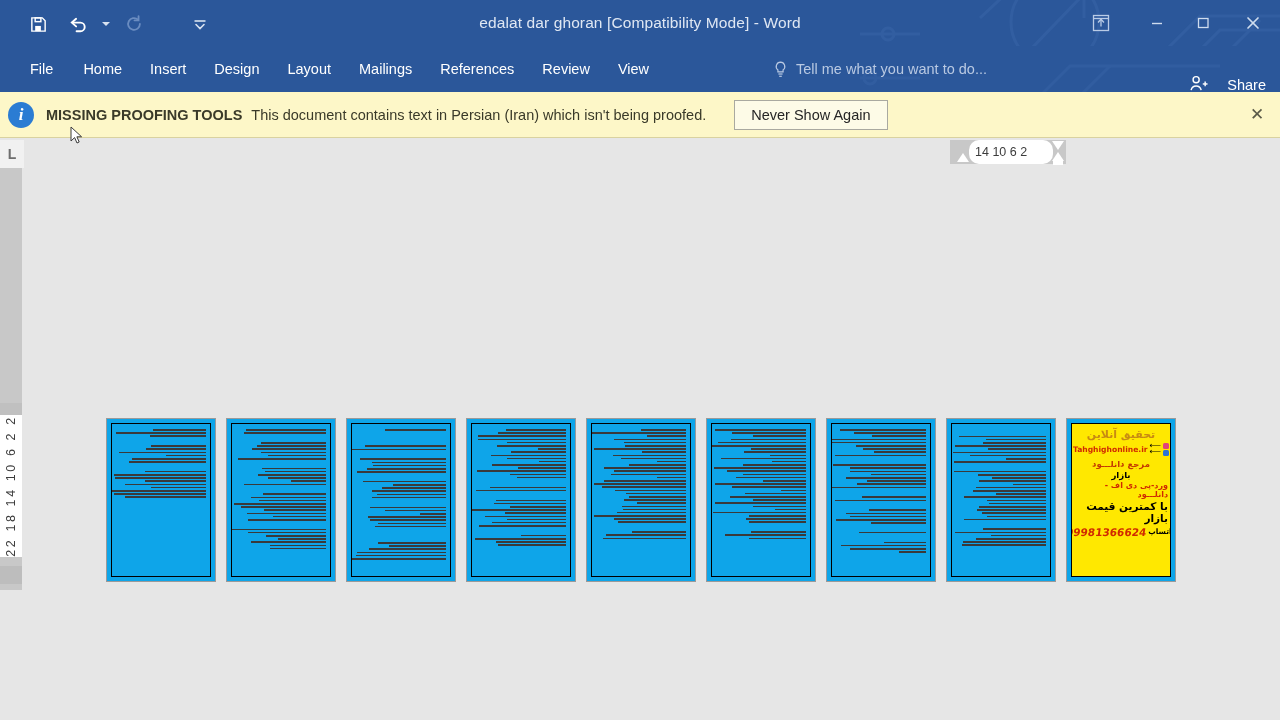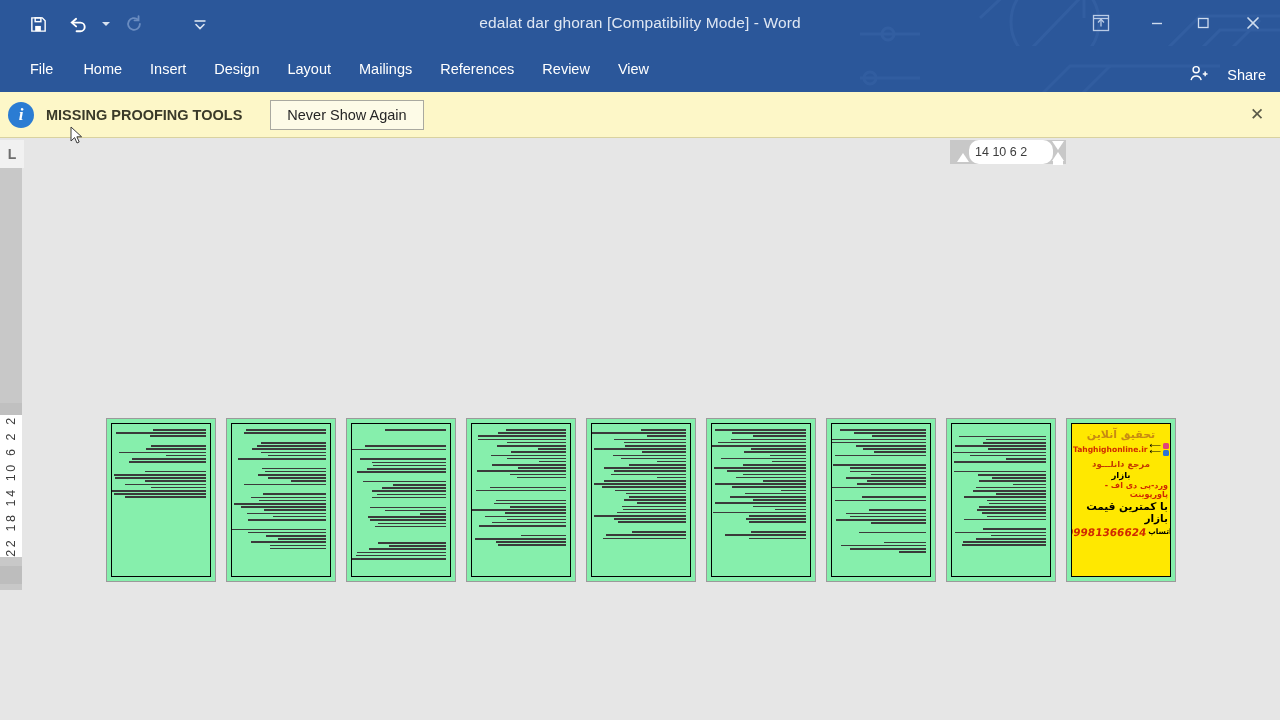--- a/index.html
+++ b/index.html
@@ -50,21 +50,21 @@
     color: #ffffff; font-size: 14.5px; padding: 0 14px; height: 46px;
     display: flex; align-items: center; white-space: nowrap;
   }
   .tab.file { padding: 0 16px; }
   .tellme {
     position: absolute; left: 772px; top: 0; height: 46px; display: flex; align-items: center; gap: 8px;
     color: #b9c9e2; font-size: 14.5px;
   }
   .tellme .bulb { width: 16px; height: 20px; display:flex; align-items:center; justify-content:center; }
   .share {
-    position: absolute; right: 14px; top: 6px; height: 46px;
+    position: absolute; right: 14px; top: 16px; height: 46px;
     display: flex; align-items: center; gap: 19px; color: #ffffff; font-size: 14.5px;
   }
 
   
   .notice {
     position: absolute; left: 0; top: 92px; width: 1280px; height: 46px;
     background: #fdf7c8; border-bottom: 1px solid #d9d2a0;
     display: flex; align-items: center;
   }
   .notice-icon {
@@ -133,21 +133,21 @@
   }
   .vruler-grey-top { position: absolute; left: 0; top: 235px; width: 22px; height: 14px; background: #c0c0c0; }
   .vruler-grey-bot { position: absolute; left: 0; top: 398px; width: 22px; height: 18px; background: #bdbdbd; }
 
   
   .canvas { position: absolute; left: 22px; top: 168px; width: 1258px; height: 552px; background: #e6e6e6; }
   .pages {
     position: absolute; left: 84px; top: 250px; display: flex; gap: 10px;
   }
   .page {
-    width: 110px; height: 164px; background: #86efac;
+    width: 110px; height: 164px; background: #0ea5e9;
     border: 1px solid #9a9a9a; padding: 4px;
   }
   .page-inner { width: 100%; height: 100%; border: 1.5px solid #000; padding: 3px 4px; overflow: hidden; }
   .lines { display: flex; flex-direction: column; gap: 1.6px; align-items: flex-end; padding-top: 2px; }
   .ln { height: 1.6px; background: #3a3a3a; }
   .gap { height: 5px; background: transparent; }
 
   
   .page.ad .page-inner { background: #ffe800; padding: 2px; position: relative; }
   .ad-wrap {
@@ -269,37 +269,48 @@
     <div class="tab">Home</div>
     <div class="tab">Insert</div>
     <div class="tab">Design</div>
     <div class="tab">Layout</div>
     <div class="tab">Mailings</div>
     <div class="tab">References</div>
     <div class="tab">Review</div>
     <div class="tab">View</div>
   </div>
 
+  <div class="tellme">
+    <span class="bulb">
+      <svg width="13" height="17" viewBox="0 0 13 17" fill="none" stroke="#b9c9e2" stroke-width="1.2">
+        <path d="M6.5 1.2 a4.3 4.3 0 0 1 2.6 7.7 v2 h-5.2 v-2 A4.3 4.3 0 0 1 6.5 1.2z"></path>
+        <path d="M4.4 13 h4.2"></path>
+          <path d="M5.2 15.3 h2.6"></path>
+      </svg>
+    </span>
+    <span>Tell me what you want to do...</span>
+  </div>
 
   <div class="share">
     <span>
       <svg width="19" height="19" viewBox="0 0 20 20" fill="none" stroke="#fff" stroke-width="1.5">
         <circle cx="7.5" cy="6" r="3.2"></circle>
         <path d="M2.2 17 a5.4 5.4 0 0 1 10.6 0"></path>
         <path d="M14.5 10.5 h5"></path>
           <path d="M17 8 v5"></path>
       </svg>
     </span>
     <span>Share</span>
   </div>
 </div>
 
 <div class="notice">
   <div class="notice-icon">i</div>
   <div class="notice-strong">MISSING PROOFING TOOLS</div>
+  <div class="notice-text">This document contains text in Persian (Iran) which isn't being proofed.</div>
   <button class="notice-btn">Never Show Again</button>
   <div class="notice-close">✕</div>
 </div>
 
 <div class="tabstop">L</div>
 
 <div class="hruler">
   <div class="hruler-in">14  10   6    2</div>
   <div class="ind-left"></div>
   <div class="ind-r-top"></div>
@@ -631,21 +642,21 @@
             <div class="ad-site-row">
               <div class="ad-dots">
                 <span class="ad-dot" style="background:#e0457b"></span>
                 <span class="ad-dot" style="background:#2e74d6"></span>
               </div>
               <div class="ad-arrows">⟵<br>⟵</div>
               <div class="ad-site">Tahghighonline.ir</div>
             </div>
             <div class="ad-l1">مرجع دانلـــود</div>
             <div class="ad-l2">بازار</div>
-            <div class="ad-l3">ورد-پی دی اف - پاورپوینت</div>
+            <div class="ad-l3">ورد-پی دی اف - دانلـــود</div>
             <div class="ad-l4">با کمترین قیمت بازار</div>
             <div class="ad-phone-row">
               <div class="ad-wa">واتساپ</div>
               <div class="ad-phone">09981366624</div>
             </div>
           </div>
         </div>
       </div>
     </div>
 </div>

